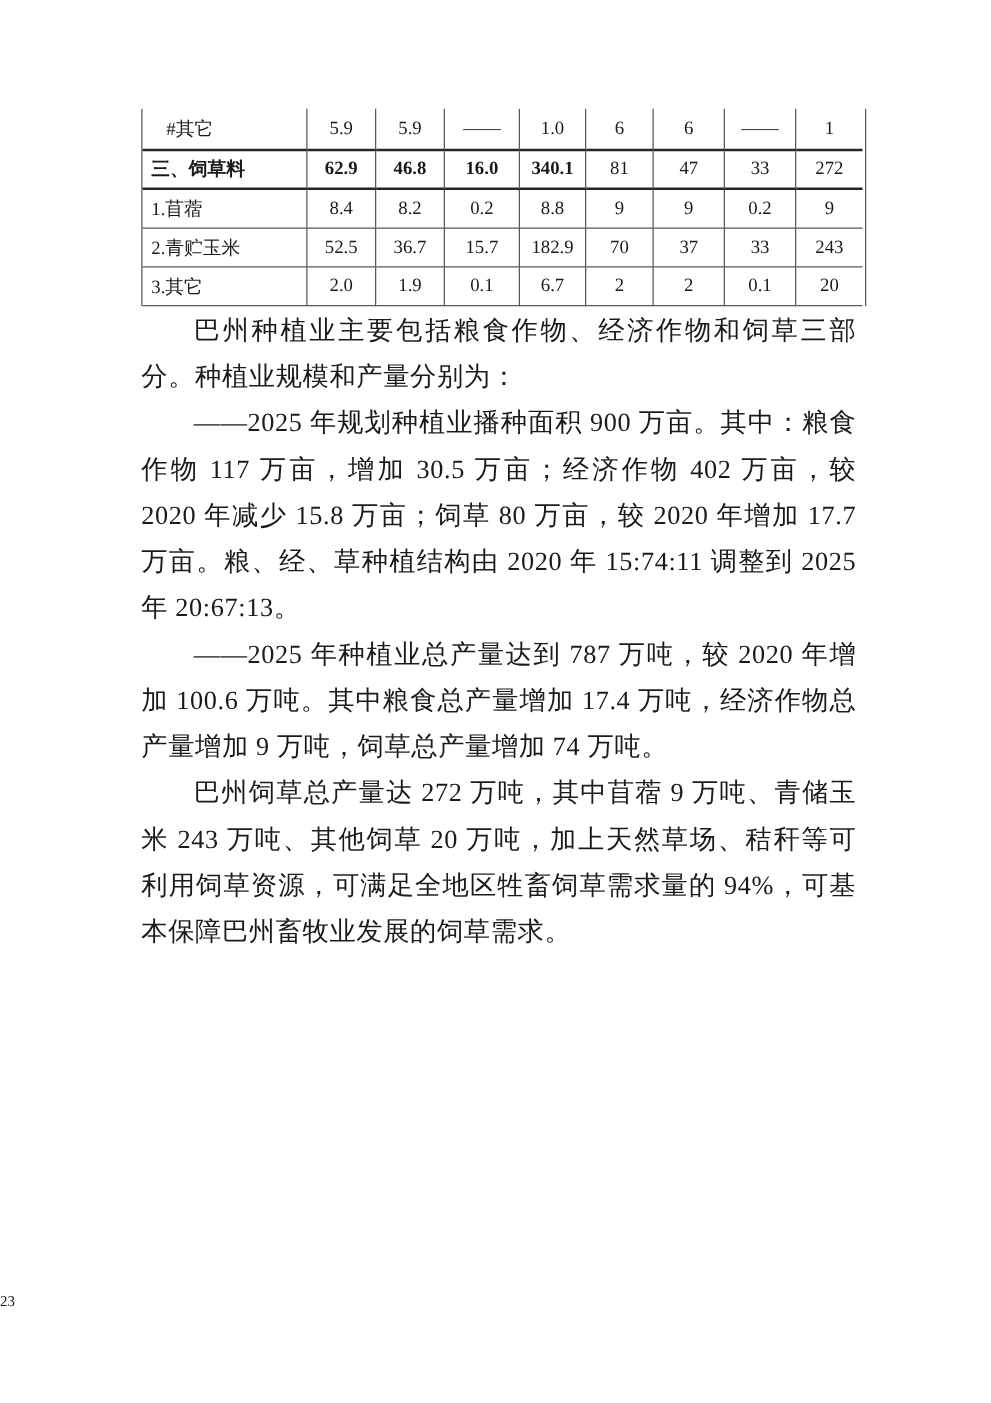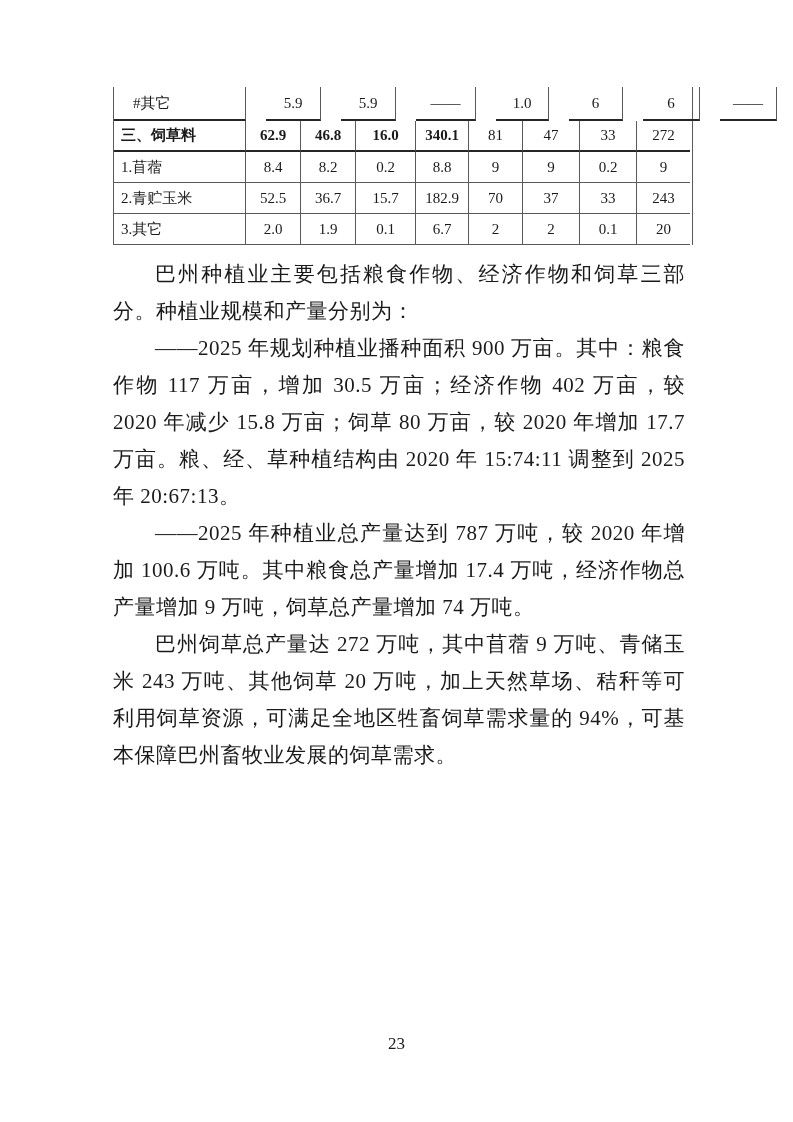--- a/index.html
+++ b/index.html
@@ -28,21 +28,21 @@
     width: 578px;
     border-left: 1px solid var(--border, #595959);
     border-right: 1px solid var(--border, #595959);
     
   }
   .trow {
     display: grid;
     grid-template-columns: 132px 55px 55px 60px 53px 54px 57px 57px 53px;
     height: 31px;
   }
-  .trow:first-child { height: 34px; gap: 20px; }
+  .trow:first-child { height: 34px; }
   .cell {
     box-sizing: border-box;
     display: flex;
     align-items: center;
     justify-content: center;
     font-size: 15px;
     border-right: 1px solid var(--border, #595959);
     border-bottom: 1px solid var(--border, #595959);
     white-space: nowrap;
     overflow: hidden;
@@ -66,40 +66,40 @@
     width: 578px;
     font-size: 13px;
     line-height: 16.5px;
     text-align: justify;
   }
   .note-line { text-indent: 2em; }
   .note-line.first { text-indent: 0; }
 
   
   .body-text {
-    margin-top: 11px;
+    margin-top: 1px;
     width: 572px;
     font-size: 21px;
     line-height: 37px;
     letter-spacing: 0.5px;
     text-align: justify;
   }
   .para {
     margin: 0;
     text-indent: 2em;
   }
 
   
   .page-number {
     position: absolute;
     left: 0;
     right: 0;
     top: 1034px;
-    text-align: center;
-    font-size: 17px;
+    text-align: left;
+    font-size: 12px;
   }
 </style>
 </head>
 <body>
 
 <div class="page" style="--text: #1a1a1a; --border: #595959; --border-strong: #262626; --bg: #ffffff;">
   <div class="content">
 
     <div class="ctable">
         <div class="trow">

